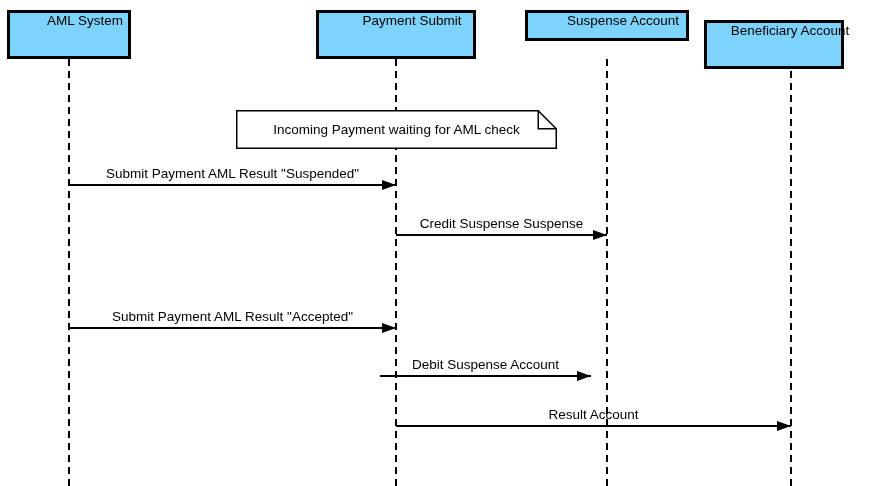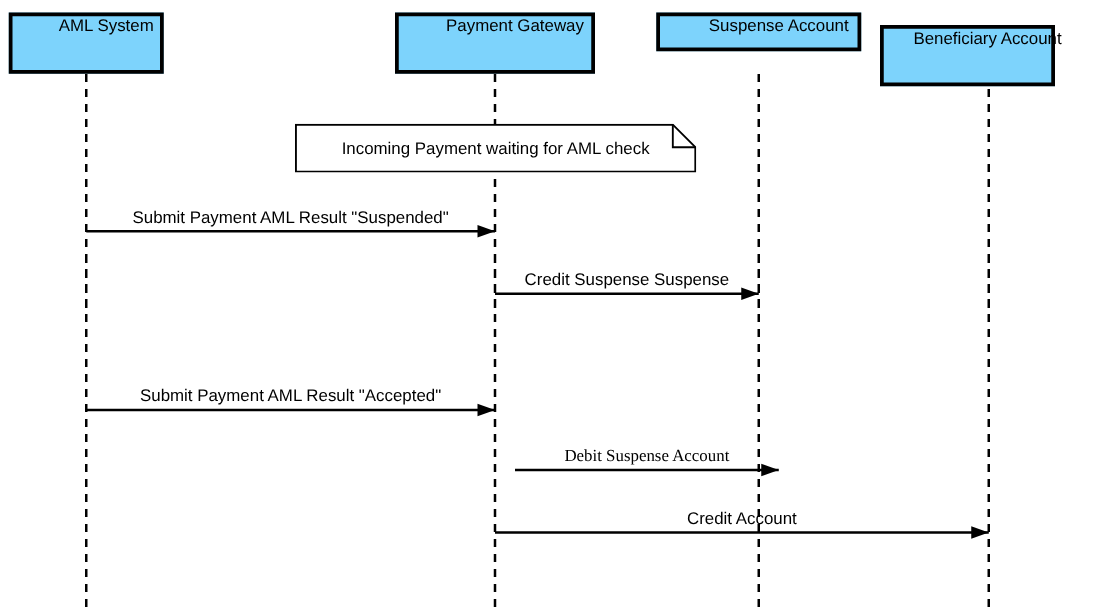--- a/index.html
+++ b/index.html
@@ -69,21 +69,21 @@
     width: 0;
     height: 0;
     border-top: 5.5px solid transparent;
     border-bottom: 5.5px solid transparent;
     border-left: 14px solid #000000;
   }
   
   .note {
     position: absolute;
     left: 236px;
-    top: 99px;
+    top: 110px;
     width: 321px;
     height: 39px;
     z-index: 4;
     text-align: right;
   }
   .note svg {
     position: absolute;
     left: 0;
     top: 0;
   }
@@ -107,21 +107,21 @@
 
   <div class="lifeline" style="left:68px; top:59px; height:427px;"></div>
   <div class="lifeline" style="left:395px; top:59px; height:427px;"></div>
   <div class="lifeline" style="left:606px; top:59px; height:427px;"></div>
   <div class="lifeline" style="left:790px; top:59px; height:427px;"></div>
 
   <div class="actor" style="left:7px; top:10px; width:124px; height:49px;">
     <span class="actor-label">AML System</span>
   </div>
   <div class="actor" style="left:316px; top:10px; width:160px; height:49px;">
-    <span class="actor-label">Payment Gateway</span>
+    <span class="actor-label">Payment Submit</span>
   </div>
   <div class="actor" style="left:525px; top:10px; width:164px; height:31px;">
     <span class="actor-label">Suspense Account</span>
   </div>
   <div class="actor" style="left:704px; top:20px; width:140px; height:49px;">
     <span class="actor-label">Beneficiary Account</span>
   </div>
 
   <div class="note">
     <svg width="321" height="39" viewBox="0 0 321 39">
@@ -145,27 +145,27 @@
     </div>
   </div>
 
   <div class="message" style="left:69px; top:309px; width:327px;">
     <span class="msg-label">Submit Payment AML Result "Accepted"</span>
     <div class="msg-line">
       <span class="arrow-head"></span>
     </div>
   </div>
 
-  <div class="message" style="left:412px; top:357px; width:211px;font-family:Liberation Serif, serif;">
+  <div class="message" style="left:380px; top:357px; width:211px;">
     <span class="msg-label">Debit Suspense Account</span>
     <div class="msg-line">
       <span class="arrow-head"></span>
     </div>
   </div>
 
   <div class="message" style="left:396px; top:407px; width:395px;">
-    <span class="msg-label">Credit Account</span>
+    <span class="msg-label">Result Account</span>
     <div class="msg-line">
       <span class="arrow-head"></span>
     </div>
   </div>
 
 </div>
 
 </body></html>

